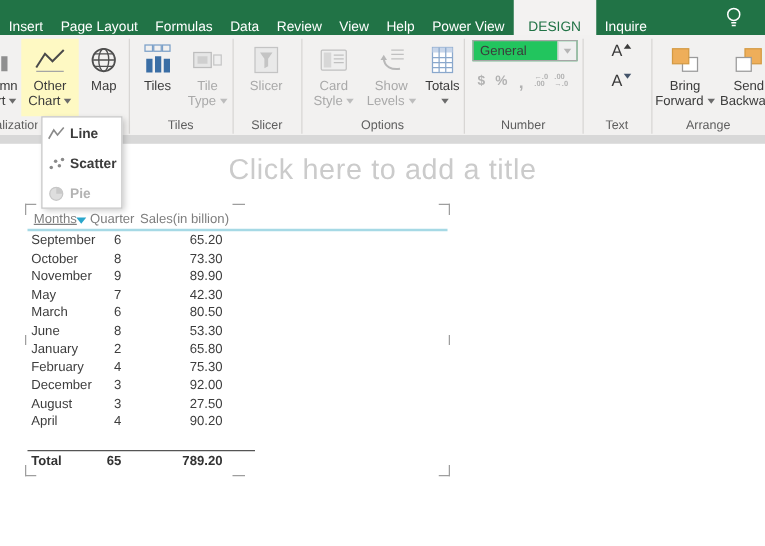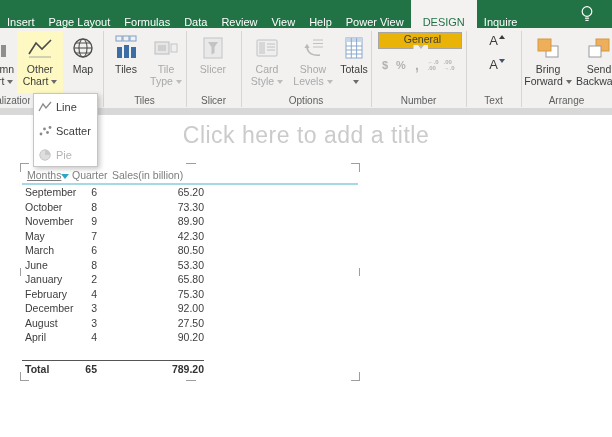--- a/index.html
+++ b/index.html
@@ -27,23 +27,23 @@
   .bigbtn.dis{color:#a9a9a9;}
   .chev{display:inline-block;width:0;height:0;border-left:3px solid transparent;
         border-right:3px solid transparent;border-top:4px solid #6b6b6b;
         margin-left:3px;vertical-align:middle;}
   .dis .chev{border-top-color:#bdbdbd;}
   .grp-label{position:absolute;top:67px;font-size:10px;color:#5e5e5e;text-align:center;}
   .grp-label.vis{left:0;width:30px;overflow:hidden;text-align:left;}
   .grp-label.vis span{display:inline-block;white-space:nowrap;margin-left:-23px;}
 
   
-  .combo{position:absolute;left:378px;top:4px;width:84px;height:17px;background:#eab308;
+  .combo{position:absolute;left:378px;top:4px;width:84px;height:17px;background:#22c55e;
          border:1px solid #a6a6a6;box-sizing:border-box;display:flex;align-items:center;
-         font-size:10.5px;color:#3b3b3b;flex-direction:column;}
+         font-size:10.5px;color:#3b3b3b;}
   .combo .val{flex:1;padding-left:5px;}
   .combo .arr{width:14px;height:100%;border-left:1px solid #d0d0d0;display:flex;
               align-items:center;justify-content:center;background:#efefef;}
   .combo .arr .chev{margin-left:0;border-top-color:#b5b5b5;}
   .numicons{position:absolute;left:377px;top:29px;display:flex;align-items:center;}
   .numicons .ni{width:16px;height:16px;display:flex;align-items:center;justify-content:center;
                 color:#b2b2b2;font-size:11px;font-weight:bold;}
   .decicon{display:flex;flex-direction:column;font-size:6px;line-height:6px;color:#b2b2b2;
            font-weight:bold;letter-spacing:0;}
 
@@ -52,21 +52,21 @@
         justify-content:center;font-size:13px;color:#3b3b3b;}
   .tri-up,.tri-dn{display:inline-block;width:0;height:0;border-left:3px solid transparent;
         border-right:3px solid transparent;margin-left:1px;margin-top:2px;}
   .tri-up{border-bottom:4px solid #3b3b3b;}
   .tri-dn{border-top:4px solid #44546a;}
 
   
   .menu{position:absolute;left:33px;top:93px;width:65px;height:74px;background:#fff;
         border:1px solid #c5c5c5;box-shadow:2px 2px 5px rgba(0,0,0,.22);z-index:30;
         box-sizing:border-box;padding-top:1px;}
-  .dd-item{height:24px;display:flex;align-items:center;font-size:11px;color:#3b3b3b;}
+  .dd-item{height:24px;display:flex;align-items:center;font-size:11px;color:#3b3b3b;font-weight:bold;}
   .dd-item.dis{color:#b3b3b3;}
   .dd-ico{width:22px;display:flex;justify-content:center;}
   .dd-lbl{white-space:nowrap;}
 
   
   .canvas{position:absolute;left:0;top:115px;width:612px;height:322px;background:#fff;}
   .title-ph{position:absolute;left:0;top:7px;width:612px;text-align:center;
             font-size:23px;font-weight:300;color:#cbcbcb;letter-spacing:.5px;}
 
   
@@ -80,21 +80,21 @@
 
   .pv-h{position:absolute;top:6px;font-size:10.5px;color:#7e7e7e;white-space:nowrap;}
   .filter-arr{position:absolute;left:41px;top:11px;width:0;height:0;
               border-left:4px solid transparent;border-right:4px solid transparent;
               border-top:5px solid #2aa6cb;}
   .blueline{position:absolute;left:2px;top:20px;width:336px;height:2px;background:#a6d9e5;}
   .rows{position:absolute;left:2px;top:22px;width:200px;}
   .trow{display:flex;height:14.5px;align-items:center;font-size:10.5px;color:#3d3d3d;}
   .trow .c0{width:52px;padding-left:3px;}
   .trow .c1{width:20px;text-align:right;}
-  .trow .c2{width:81px;text-align:right;padding-left:26px;}
+  .trow .c2{width:81px;text-align:right;}
   .totline{position:absolute;left:2px;top:197px;width:182px;height:1px;background:#555;}
   .trow.total{position:absolute;left:2px;top:199px;width:200px;font-weight:bold;color:#333;}
 </style>
 </head>
 <body>
 
 <div class="screen">
 
   <div class="tabbar">
       <span class="tab">Insert</span>

